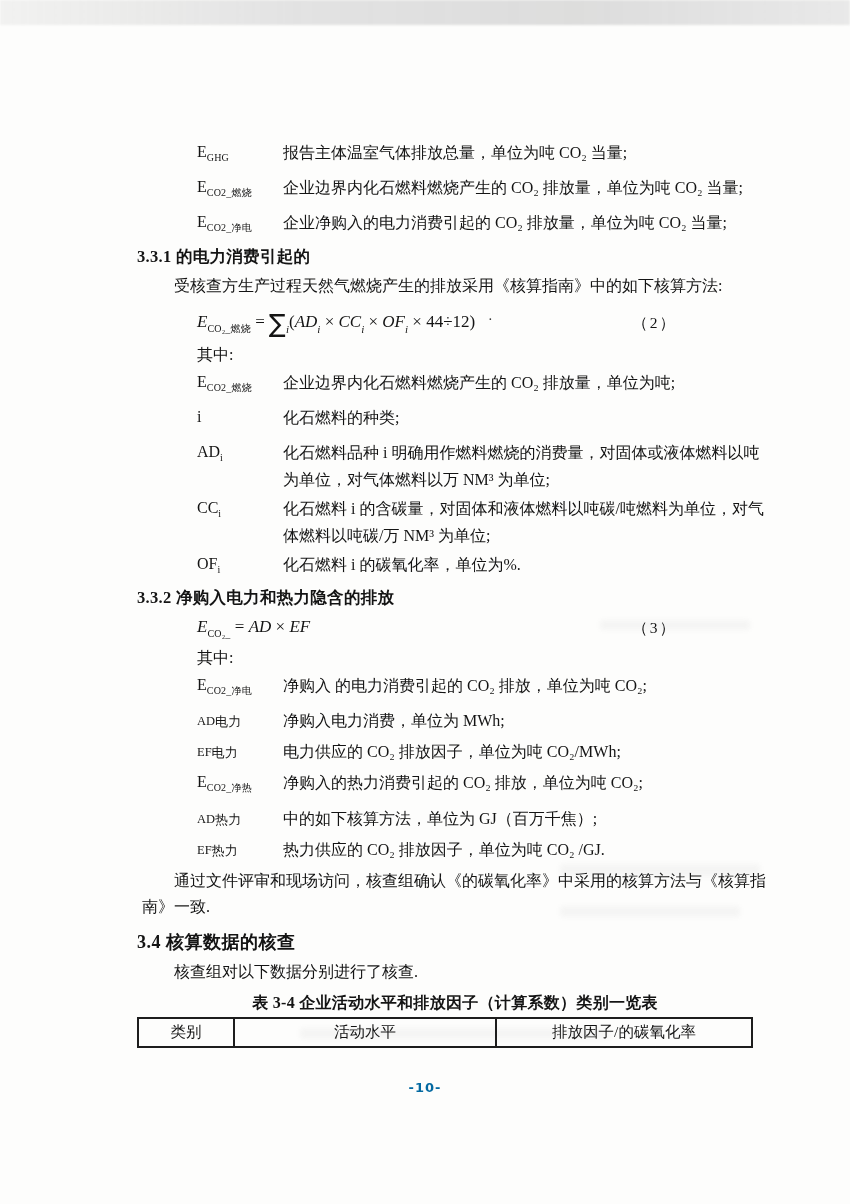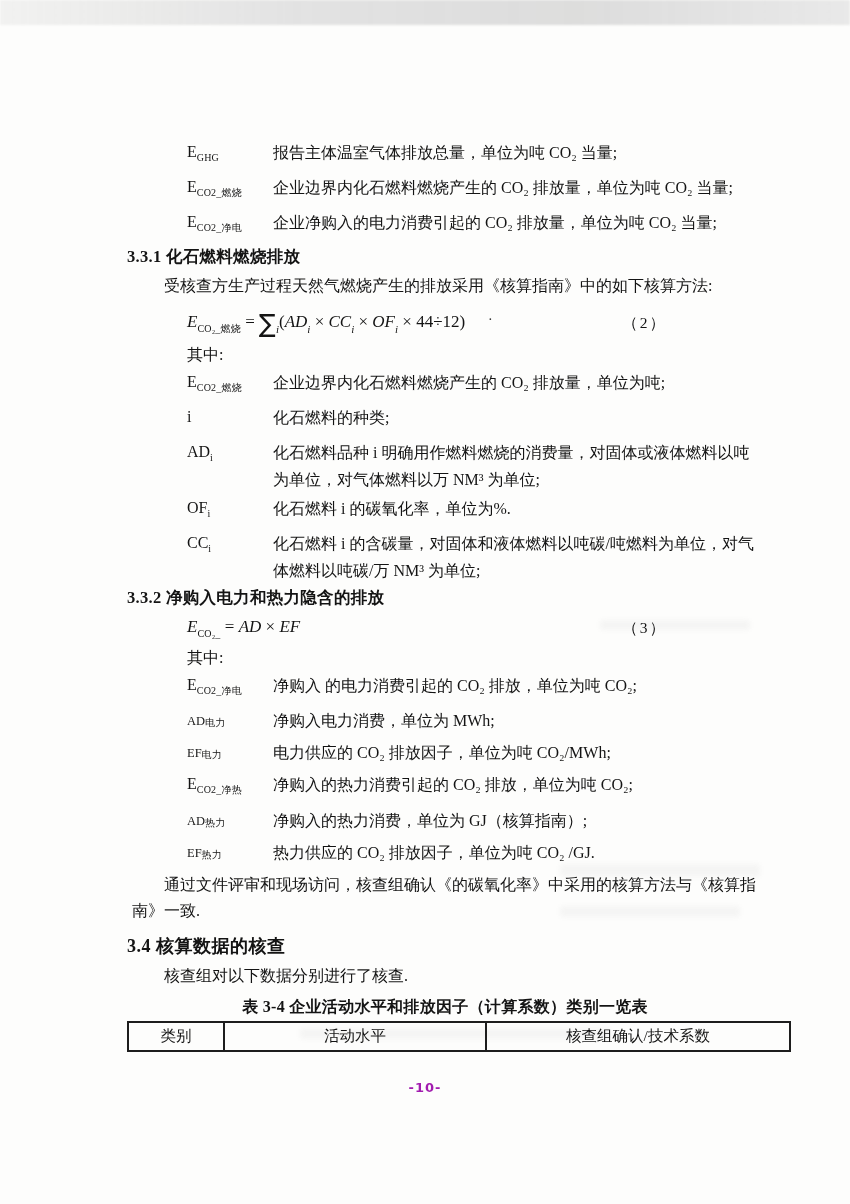--- a/index.html
+++ b/index.html
@@ -21,30 +21,30 @@
       rgba(160,160,160,.34) 68%,
       rgba(178,178,178,.26) 100%);
     filter:blur(1.2px);
   }
   .smudge{position:absolute;background:#8f8f8f;opacity:.07;filter:blur(2.5px);border-radius:3px;}
   .smudge.s1{left:560px;top:864px;width:200px;height:13px;}
   .smudge.s2{left:300px;top:1028px;width:310px;height:11px;}
   .smudge.s3{left:600px;top:620px;width:150px;height:10px;}
   .smudge.s4{left:560px;top:906px;width:180px;height:11px;}
 
-  .content{position:absolute;top:138px;left:127px;width:636px;}
+  .content{position:absolute;top:138px;left:137px;width:636px;}
 
   
   .defrow{display:flex;line-height:28px;margin-bottom:1px;}
   .defrow .term{flex:0 0 85px;width:85px;}
   .defrow .def{flex:1;line-height:27px;padding-top:1px;}
   .term .base{font-size:16px;}
   .term sub{font-size:10px;letter-spacing:.2px;}
   .defrow.term-sm .base{font-size:12.5px;}
-  .defrow.term-sm sub{font-size:10px;vertical-align:-1px;}
+  .defrow.term-sm sub{font-size:13px;vertical-align:-1px;}
   .deflist{margin-left:60px;}
   .deflist .defrow .def{margin-left:1px;}
   
   .where{margin-left:60px;line-height:26px;}
 
   h3.sec{font-size:16.5px;font-weight:700;margin:3px 0 2px;letter-spacing:.3px;}
   h2.sec{font-size:18px;font-weight:700;margin:10px 0 4px;letter-spacing:.5px;}
 
   p.indent{margin:5px;text-indent:2em;line-height:26px;}
 
@@ -55,31 +55,31 @@
   .f-i{font-style:italic;}
   .f-n{font-style:normal;}
   .f-sub{font-size:10px;vertical-align:-5px;letter-spacing:.2px;}
   .f-isub{font-style:italic;font-size:11px;vertical-align:-6px;}
   .f-sum{font-family:"DejaVu Sans",sans-serif;font-size:25px;vertical-align:-5px;line-height:1;}
   .f-label{margin-left:auto;margin-right:96px;font-size:15.5px;letter-spacing:2px;}
   .stray-dot{position:absolute;left:488px;top:312px;font-size:14px;color:#333;}
 
   
   .tbl-title{font-weight:700;font-size:16px;text-align:center;line-height:26px;margin-top:4px;letter-spacing:.3px;}
-  table.tbl{width:664px;border-collapse:collapse;margin-top:1px;}
+  table.tbl{width:616px;border-collapse:collapse;margin-top:1px;}
   table.tbl td{
     border:2px solid #1d1d1d;height:27px;text-align:center;
     font-size:15.5px;padding:0 4px;
   }
   td.c-cat{width:86px;}
   td.c-act{width:252px;}
 
   .pageno{
     position:absolute;left:0;right:0;top:1080px;text-align:center;
-    font-family:"DejaVu Sans",sans-serif;font-size:13px;font-weight:700;letter-spacing:1px;color:#a21caf;
+    font-family:"DejaVu Sans",sans-serif;font-size:13px;font-weight:700;letter-spacing:1px;color:#0369a1;
   }
 </style>
 </head>
 <body>
 
 <div class="page">
 
   <div class="noise-top"></div>
   <div class="smudge s1"></div>
   <div class="smudge s2"></div>
@@ -97,21 +97,21 @@
       <div class="defrow">
         <span class="term"><span class="base">E</span><sub>CO2_燃烧</sub></span>
         <span class="def">企业边界内化石燃料燃烧产生的 CO₂ 排放量，单位为吨 CO₂ 当量;</span>
       </div>
       <div class="defrow">
         <span class="term"><span class="base">E</span><sub>CO2_净电</sub></span>
         <span class="def">企业净购入的电力消费引起的 CO₂ 排放量，单位为吨 CO₂ 当量;</span>
       </div>
     </div>
 
-    <h3 class="sec">3.3.1 化石燃料燃烧排放</h3>
+    <h3 class="sec">3.3.1 的电力消费引起的</h3>
     <p class="indent">受核查方生产过程天然气燃烧产生的排放采用《核算指南》中的如下核算方法:</p>
 
     <div class="formula-row">
       <span class="formula"><span class="f-i">E</span><span class="f-sub">CO₂_燃烧</span><span class="f-n"> = </span><span class="f-sum">∑</span><span class="f-isub">i</span><span class="f-n">(</span><span class="f-i">AD</span><span class="f-isub">i</span><span class="f-n"> × </span><span class="f-i">CC</span><span class="f-isub">i</span><span class="f-n"> × </span><span class="f-i">OF</span><span class="f-isub">i</span><span class="f-n"> × 44÷12)</span></span>
       <span class="f-label">（2）</span>
     </div>
 
     <div class="where">其中:</div>
 
     <div class="deflist">
@@ -121,26 +121,26 @@
       </div>
       <div class="defrow">
         <span class="term"><span class="base">i</span><sub></sub></span>
         <span class="def">化石燃料的种类;</span>
       </div>
       <div class="defrow">
         <span class="term"><span class="base">AD</span><sub>i</sub></span>
         <span class="def">化石燃料品种 i 明确用作燃料燃烧的消费量，对固体或液体燃料以吨为单位，对气体燃料以万 NM³ 为单位;</span>
       </div>
       <div class="defrow">
+        <span class="term"><span class="base">CC</span><sub>i</sub></span>
+        <span class="def">化石燃料 i 的含碳量，对固体和液体燃料以吨碳/吨燃料为单位，对气体燃料以吨碳/万 NM³ 为单位;</span>
+      </div>
+      <div class="defrow">
         <span class="term"><span class="base">OF</span><sub>i</sub></span>
         <span class="def">化石燃料 i 的碳氧化率，单位为%.</span>
-      </div>
-      <div class="defrow">
-        <span class="term"><span class="base">CC</span><sub>i</sub></span>
-        <span class="def">化石燃料 i 的含碳量，对固体和液体燃料以吨碳/吨燃料为单位，对气体燃料以吨碳/万 NM³ 为单位;</span>
       </div>
     </div>
 
     <h3 class="sec">3.3.2 净购入电力和热力隐含的排放</h3>
 
     <div class="formula-row tight">
       <span class="formula"><span class="f-i">E</span><span class="f-sub">CO₂_</span><span class="f-n"> = </span><span class="f-i">AD</span><span class="f-n"> × </span><span class="f-i">EF</span></span>
       <span class="f-label">（3）</span>
     </div>
 
@@ -158,40 +158,40 @@
       <div class="defrow term-sm">
         <span class="term"><span class="base">EF</span><sub>电力</sub></span>
         <span class="def">电力供应的 CO₂ 排放因子，单位为吨 CO₂/MWh;</span>
       </div>
       <div class="defrow">
         <span class="term"><span class="base">E</span><sub>CO2_净热</sub></span>
         <span class="def">净购入的热力消费引起的 CO₂ 排放，单位为吨 CO₂;</span>
       </div>
       <div class="defrow term-sm">
         <span class="term"><span class="base">AD</span><sub>热力</sub></span>
-        <span class="def">净购入的热力消费，单位为 GJ（核算指南）;</span>
+        <span class="def">中的如下核算方法，单位为 GJ（百万千焦）;</span>
       </div>
       <div class="defrow term-sm">
         <span class="term"><span class="base">EF</span><sub>热力</sub></span>
         <span class="def">热力供应的 CO₂ 排放因子，单位为吨 CO₂ /GJ.</span>
       </div>
     </div>
 
     <p class="indent" style="margin-top:3px;">通过文件评审和现场访问，核查组确认《的碳氧化率》中采用的核算方法与《核算指南》一致.</p>
 
     <h2 class="sec">3.4 核算数据的核查</h2>
     <p class="indent">核查组对以下数据分别进行了核查.</p>
 
     <div class="tbl-title">表 3-4 企业活动水平和排放因子（计算系数）类别一览表</div>
     <table class="tbl">
       <tbody>
         <tr>
           <td class="c-cat">类别</td>
           <td class="c-act">活动水平</td>
-          <td class="c-ef">核查组确认/技术系数</td>
+          <td class="c-ef">排放因子/的碳氧化率</td>
         </tr>
       </tbody>
     </table>
 
   </div>
 
   <div class="pageno">-10-</div>
 
 </div>
 

